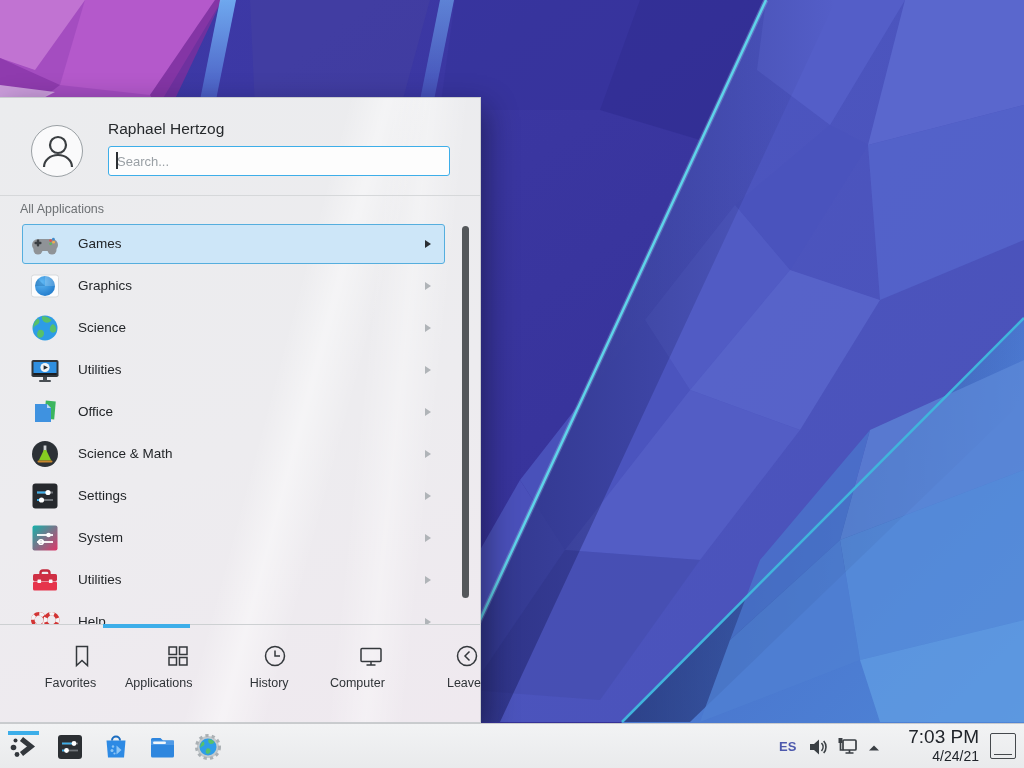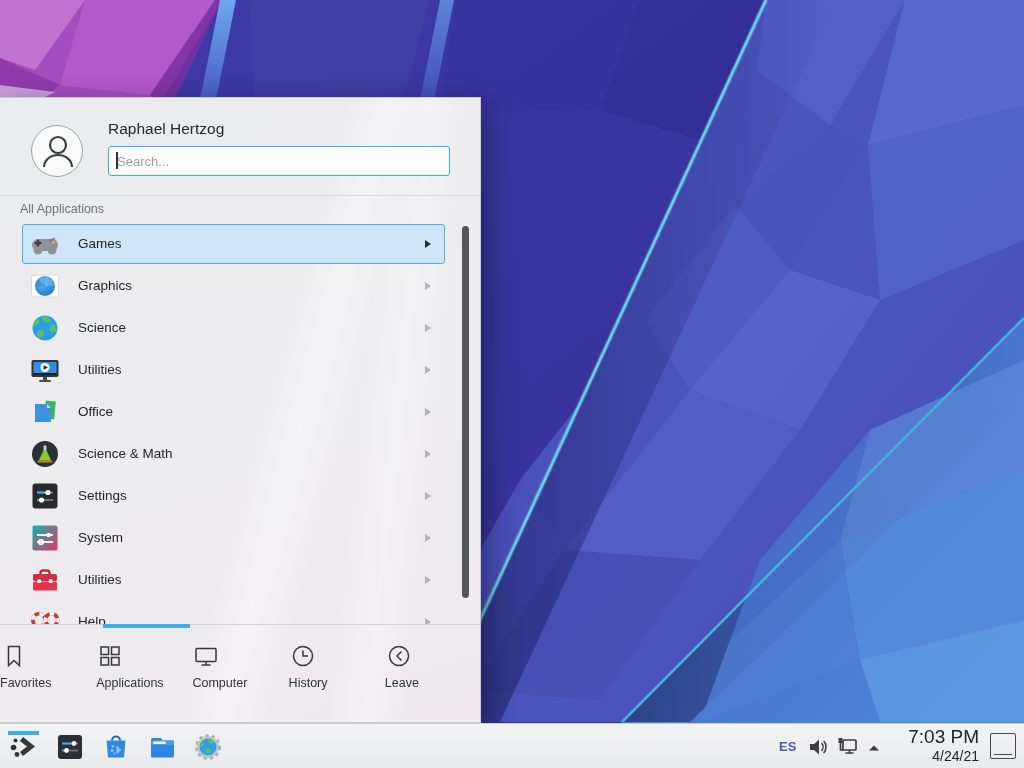--- a/index.html
+++ b/index.html
@@ -39,21 +39,21 @@
   .clabel { position:absolute; left:78px; top:13px; font-size:13.5px; color:#232629; }
   .arrow { position:absolute; right:50px; top:17px; width:0; height:0;
     border-top:4.5px solid transparent; border-bottom:4.5px solid transparent; border-left:6px solid #b0b4b8; }
   .row.selected .arrow { border-left-color:#2b2f33; }
 
   .scrollbar { position:absolute; left:462px; top:128px; width:7px; height:372px; border-radius:3.5px; background:#54575a; }
 
   .footer { position:absolute; left:0; top:526px; width:481px; height:100px; border-top:1px solid #cdd0d2; }
   .tab-indicator { position:absolute; left:103px; top:-1px; width:87px; height:4px; background:#3daee9; }
   .tabs { display:flex; width:100%; height:100%; }
-  .tab { flex:1; display:flex; flex-direction:column; align-items:flex-start; padding-top:17px; cursor:default; }
+  .tab { flex:1; display:flex; flex-direction:column; align-items:flex-end; padding-top:17px; cursor:default; }
   .ticon svg { width:28px; height:28px; display:block; stroke:#34383c; fill:none; stroke-width:1.5; }
   .tlabel { margin-top:6px; font-size:12.5px; color:#2f3337; }
 
   
   .taskbar { position:absolute; left:0; top:723px; width:1024px; height:45px;
     background:linear-gradient(180deg,#f2f3f4,#e9eaec); border-top:1px solid #c9cbcd;padding-left:17px; }
   .tb-icon { position:absolute; top:7px; width:32px; height:32px; }
   .tb-icon svg { width:30px; height:30px; display:block; margin:1px; }
   .active-line { position:absolute; left:8px; top:0px; width:31px; height:3.5px; background:#3daee9; }
   .kb-layout { position:absolute; left:779px; top:15px; font-size:13px; font-weight:bold; color:#4d59ad; }
@@ -345,39 +345,39 @@
                 <rect x="15.5" y="5" width="7.5" height="7.5"></rect>
                 <rect x="5" y="15.5" width="7.5" height="7.5"></rect>
                 <rect x="15.5" y="15.5" width="7.5" height="7.5"></rect>
               </svg>
           </span>
           <span class="tlabel">Applications</span>
         </div>
         <div class="tab">
           <span class="ticon">
             <svg viewBox="0 0 28 28">
+                <circle cx="14" cy="14" r="9.5"></circle>
+                <path d="M14 8.5 V14 h5"></path>
+              </svg>
+          </span>
+          <span class="tlabel">History</span>
+        </div>
+        <div class="tab">
+          <span class="ticon">
+            <svg viewBox="0 0 28 28">
                 <rect x="4" y="6.5" width="20" height="13" rx="1"></rect>
                 <path d="M14 19.5 v3 M9.5 23 h9"></path>
               </svg>
           </span>
           <span class="tlabel">Computer</span>
         </div>
         <div class="tab">
           <span class="ticon">
             <svg viewBox="0 0 28 28">
                 <circle cx="14" cy="14" r="9.5"></circle>
-                <path d="M14 8.5 V14 h5"></path>
-              </svg>
-          </span>
-          <span class="tlabel">History</span>
-        </div>
-        <div class="tab">
-          <span class="ticon">
-            <svg viewBox="0 0 28 28">
-                <circle cx="14" cy="14" r="9.5"></circle>
                 <path d="M16.5 9.5 L12 14 l4.5 4.5"></path>
               </svg>
           </span>
           <span class="tlabel">Leave</span>
         </div>
       </div>
     </div>
   </div>
 
   <div class="taskbar">

